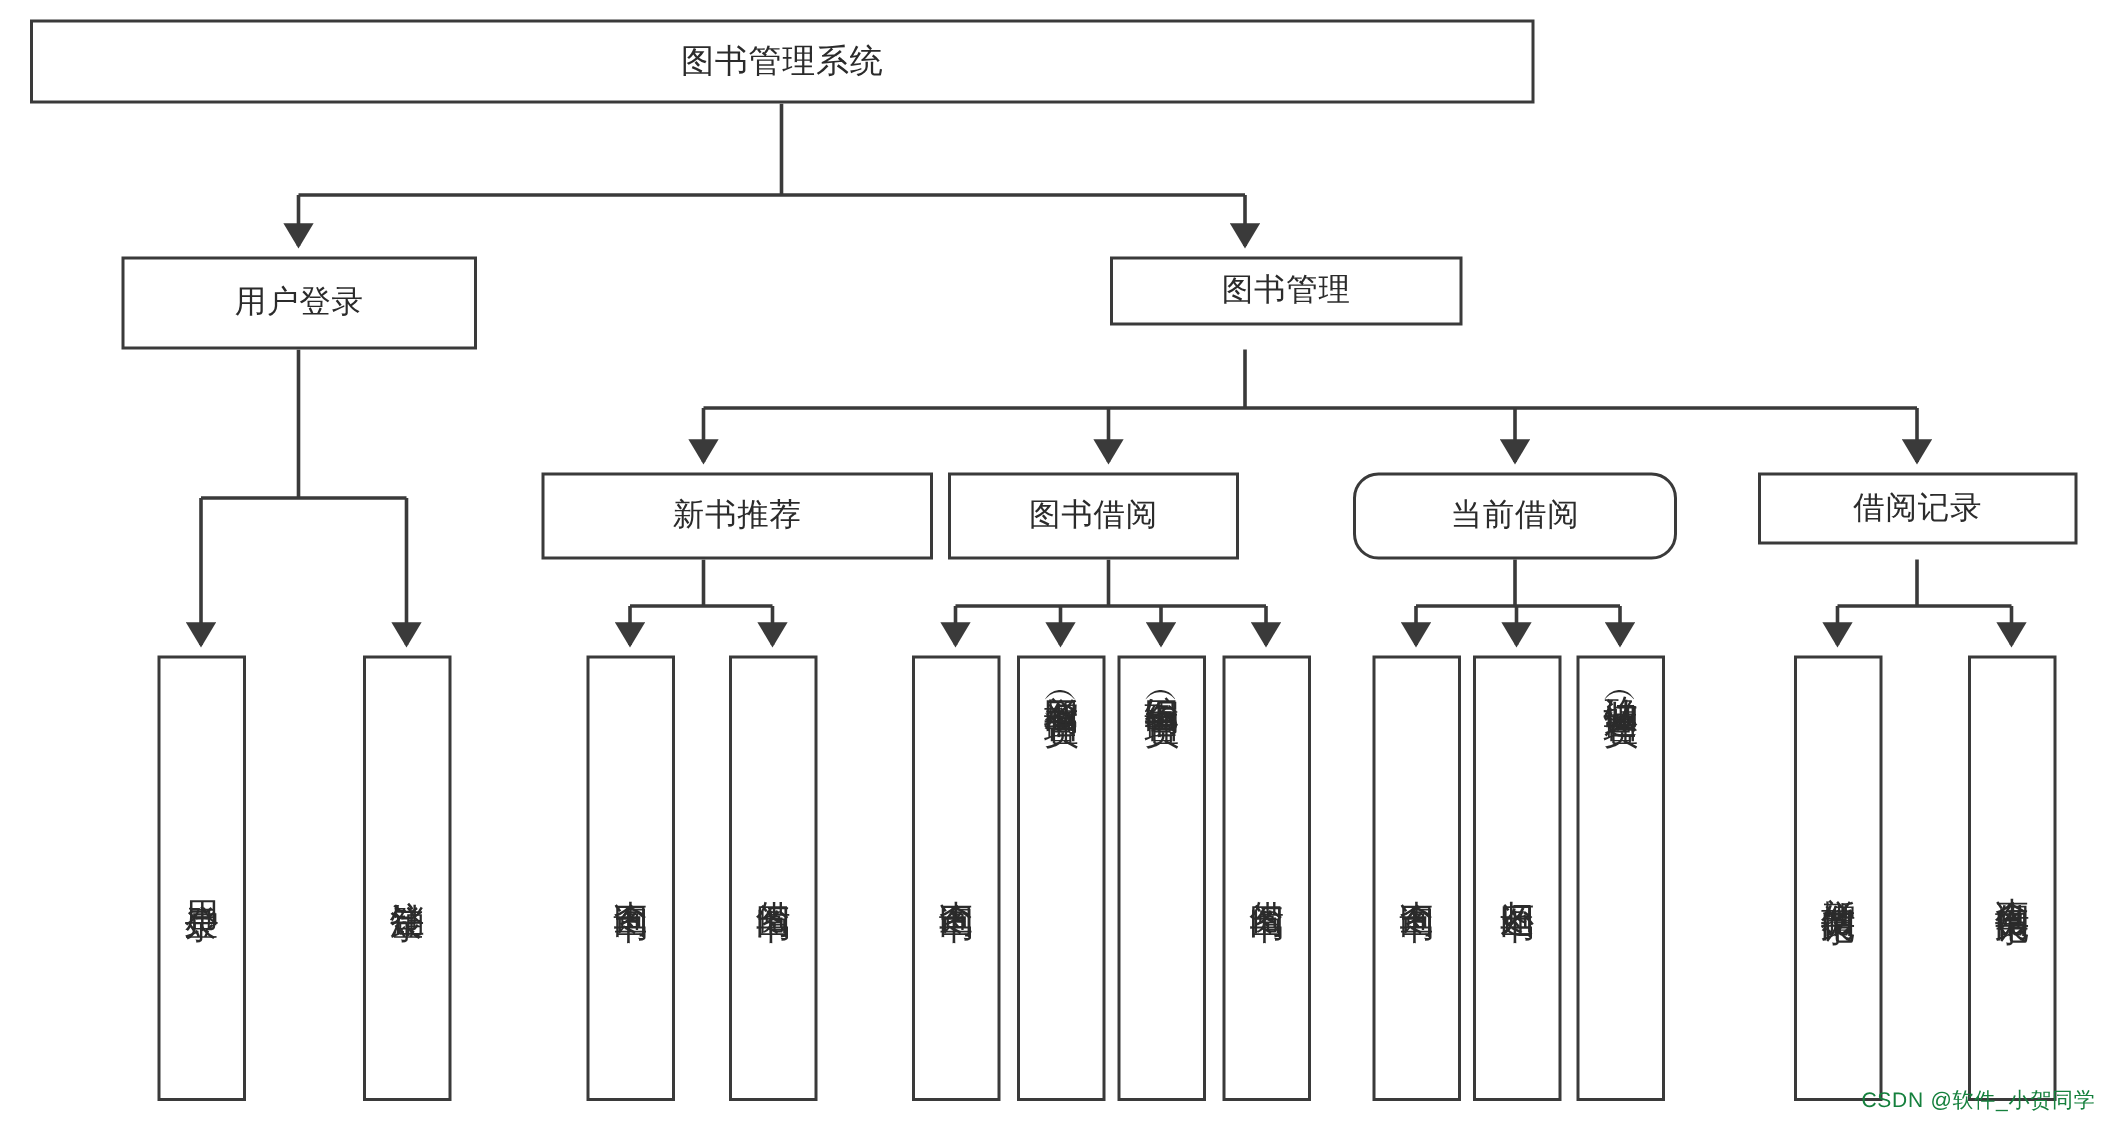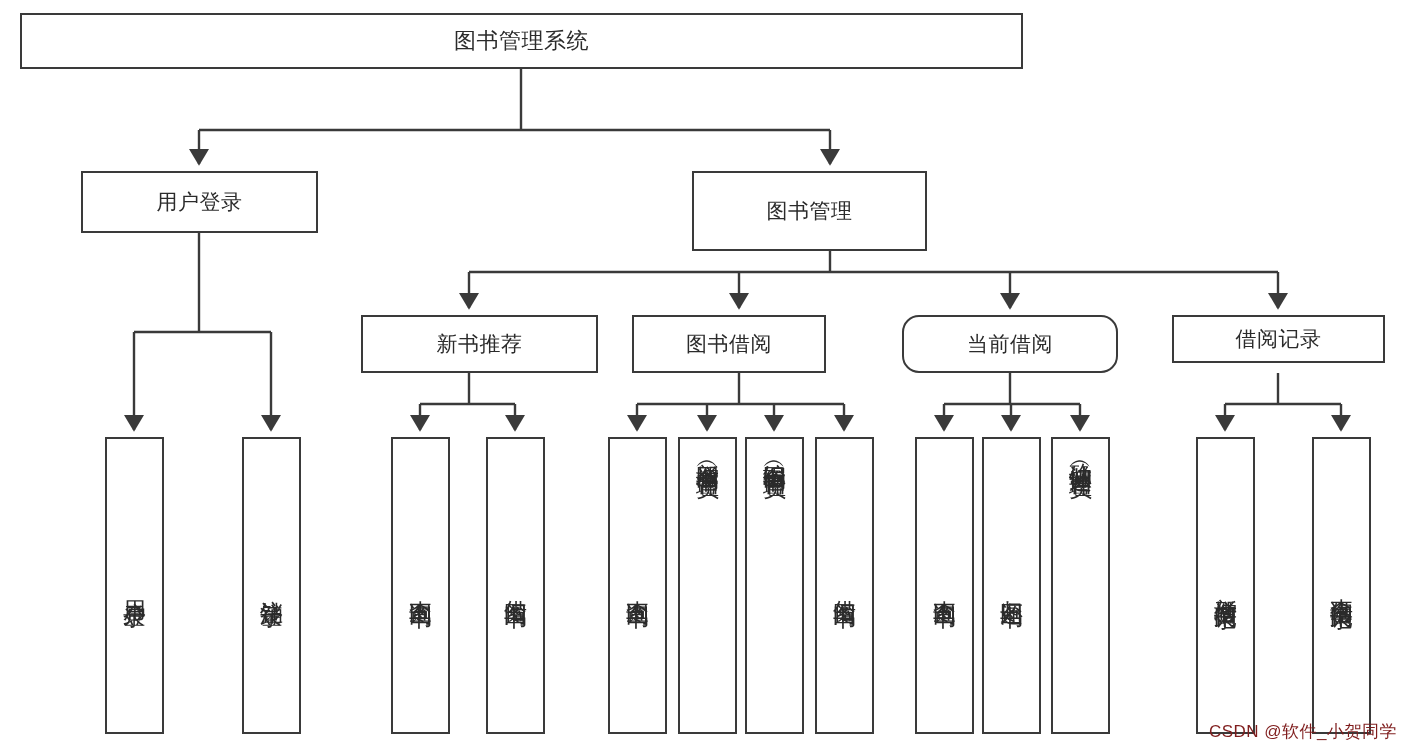--- a/index.html
+++ b/index.html
@@ -59,22 +59,22 @@
   }
   .node.vert.short {
     align-items: center;
     padding-top: 0;
   }
   #root-node .lbl { font-size: 22px; }
   #watermark {
     position: absolute;
     right: 8px;
     bottom: 4px;
-    font-size: 17px;
-    color: #7f1d1d;
+    font-size: 14px;
+    color: #15803d;
     white-space: nowrap;
     letter-spacing: 0.5px;
     font-family: "Liberation Sans", "DejaVu Sans", sans-serif;
   }
 </style>
 </head>
 <body>
 
 <div id="canvas">
 
@@ -129,25 +129,25 @@
     </g>
   </svg>
 
   <div class="node horiz" id="root-node" style="left:20px; top:13px; width:1003px; height:56px;">
     <span class="lbl">图书管理系统</span>
   </div>
 
   <div class="node horiz" style="left:81px; top:171px; width:237px; height:62px;">
     <span class="lbl">用户登录</span>
   </div>
-  <div class="node horiz" style="left:692px; top:171px; width:235px; height:80px;">
+  <div class="node horiz" style="left:740px; top:171px; width:235px; height:46px;">
     <span class="lbl">图书管理</span>
   </div>
 
-  <div class="node horiz" style="left:361px; top:315px; width:237px; height:58px;">
+  <div class="node horiz" style="left:361px; top:315px; width:261px; height:58px;">
     <span class="lbl">新书推荐</span>
   </div>
   <div class="node horiz" style="left:632px; top:315px; width:194px; height:58px;">
     <span class="lbl">图书借阅</span>
   </div>
   <div class="node horiz" style="left:902px; top:315px; width:216px; height:58px;border-radius:17px;">
     <span class="lbl">当前借阅</span>
   </div>
   <div class="node horiz" style="left:1172px; top:315px; width:213px; height:48px;">
     <span class="lbl">借阅记录</span>

